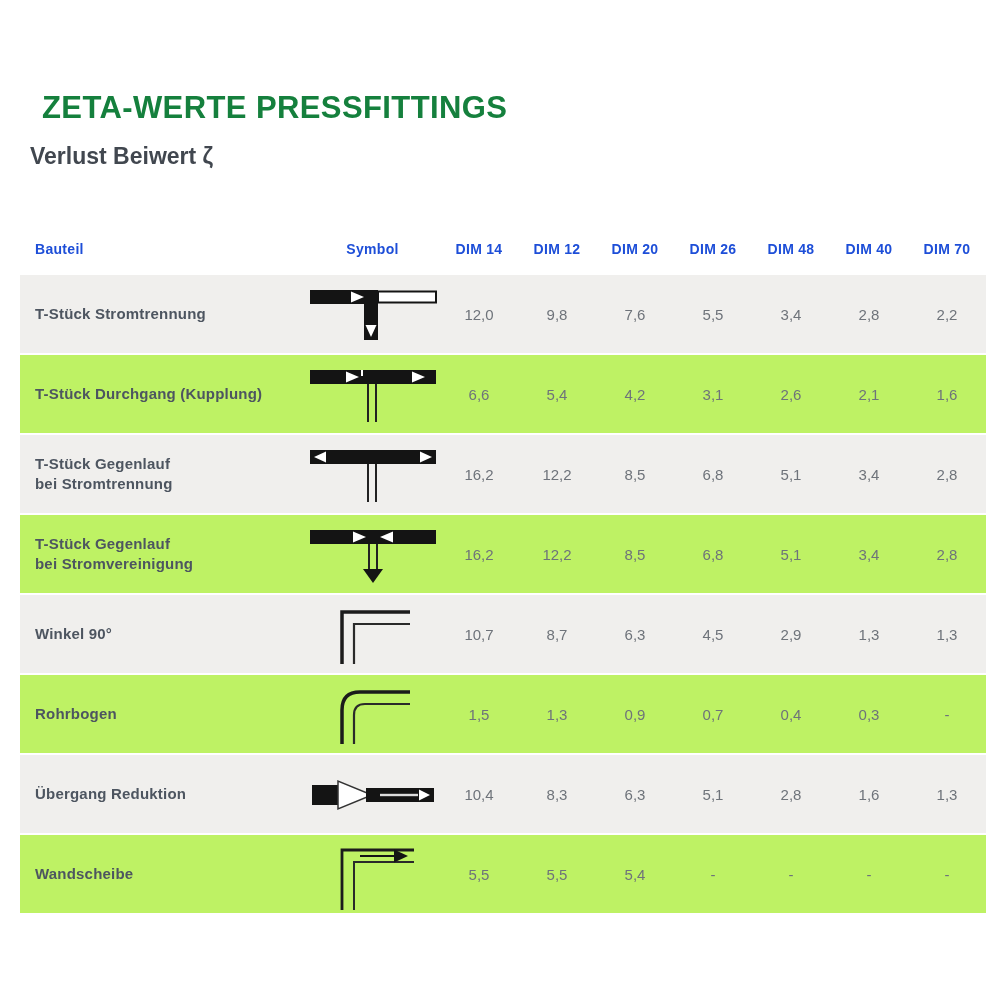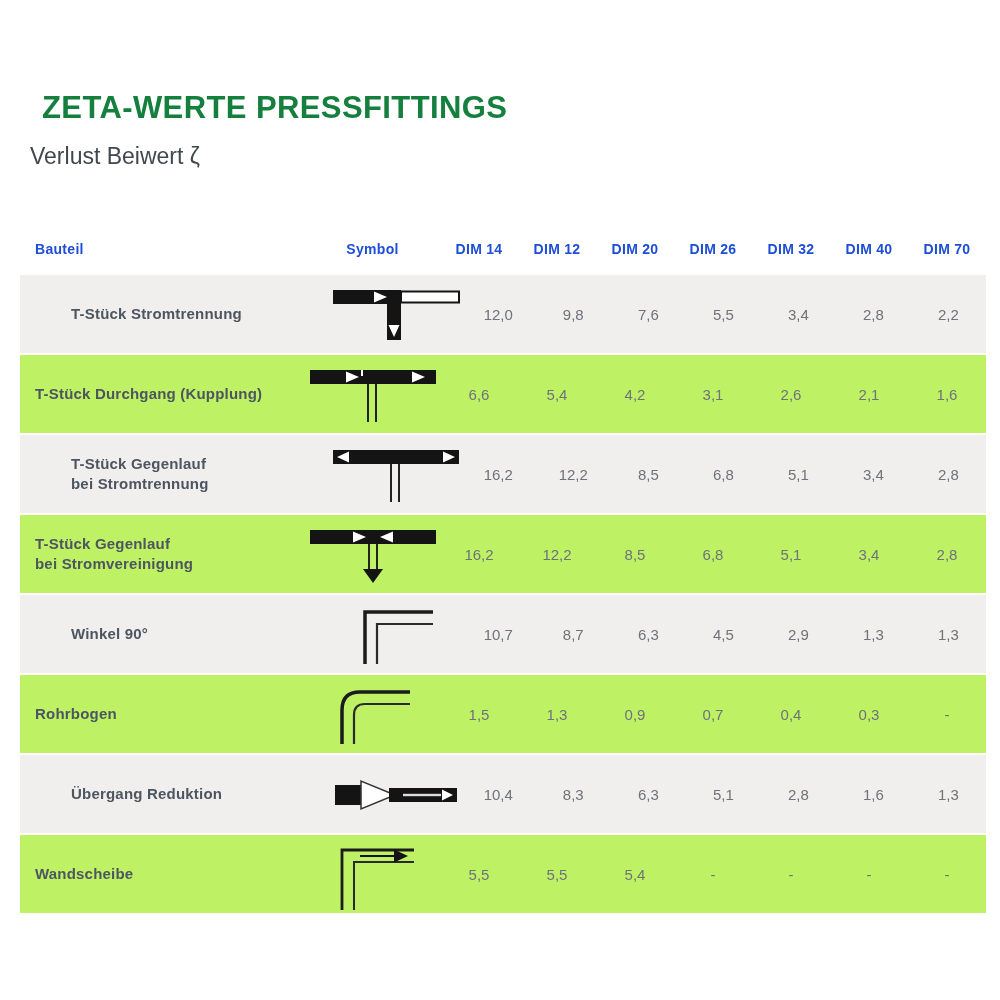--- a/index.html
+++ b/index.html
@@ -2,29 +2,29 @@
 <html><head>
 <meta charset="utf-8">
 <style>
   * { margin:0; padding:0; box-sizing:border-box; }
   html,body { width:1000px; height:1000px; background:#ffffff;
     font-family:"Liberation Sans","DejaVu Sans",sans-serif; }
   .page { position:relative; width:1000px; height:1000px; overflow:hidden; }
 
   .title { position:absolute; left:42px; top:90px; font-size:31px; font-weight:bold;
     color:#15803d; letter-spacing:0.4px; }
-  .subtitle { position:absolute; left:30px; top:143px; font-size:23px; font-weight:normal;
+  .subtitle { position:absolute; left:30px; top:143px; font-size:23px; font-weight:bold;
     color:#41474f; }
 
   .table { position:absolute; left:20px; top:222px; width:966px; }
   .thead { display:flex; height:53px; align-items:center; }
   .th { font-weight:bold; font-size:14px; color:#1d4ed8; letter-spacing:0.3px; }
 
   .row { display:flex; height:78px; margin-bottom:2px; align-items:center; }
-  .row.odd  { background:#f0efed;padding-left:36px; }
+  .row.odd  { background:#f0efed; }
   .row.even { background:#bef264; }
 
   .col-bauteil { width:285px; padding-left:15px; text-align:left; }
   .col-symbol  { width:135px; display:flex; justify-content:center; }
   .col-dim     { width:78px;  text-align:center; }
 
   .row .col-bauteil { font-weight:bold; font-size:15px; color:#4d5560;
     white-space:pre-line; line-height:1.35; letter-spacing:0.2px; }
   .row .col-symbol { align-self:flex-start; padding-top:7px; }
   .row .col-dim { font-size:15px; color:#6e737a; }
@@ -39,21 +39,21 @@
   <h2 class="subtitle">Verlust Beiwert ζ</h2>
 
   <div class="table">
     <div class="thead">
       <div class="th col-bauteil">Bauteil</div>
       <div class="th col-symbol">Symbol</div>
       <div class="th col-dim">DIM 14</div>
       <div class="th col-dim">DIM 12</div>
       <div class="th col-dim">DIM 20</div>
       <div class="th col-dim">DIM 26</div>
-      <div class="th col-dim">DIM 32</div>
+      <div class="th col-dim">DIM 48</div>
       <div class="th col-dim">DIM 40</div>
       <div class="th col-dim">DIM 70</div>
     </div>
     <div id="table-body">
   <div class="row odd">
     <div class="col-bauteil">T-Stück Stromtrennung</div>
     <div class="col-symbol">
             <svg class="sym" width="130" height="66" viewBox="0 0 130 66">
     <rect x="2" y="8" width="56" height="14" fill="#141414"></rect>
     <polygon points="43,9.5 56,15 43,20.5" fill="#ffffff"></polygon>

